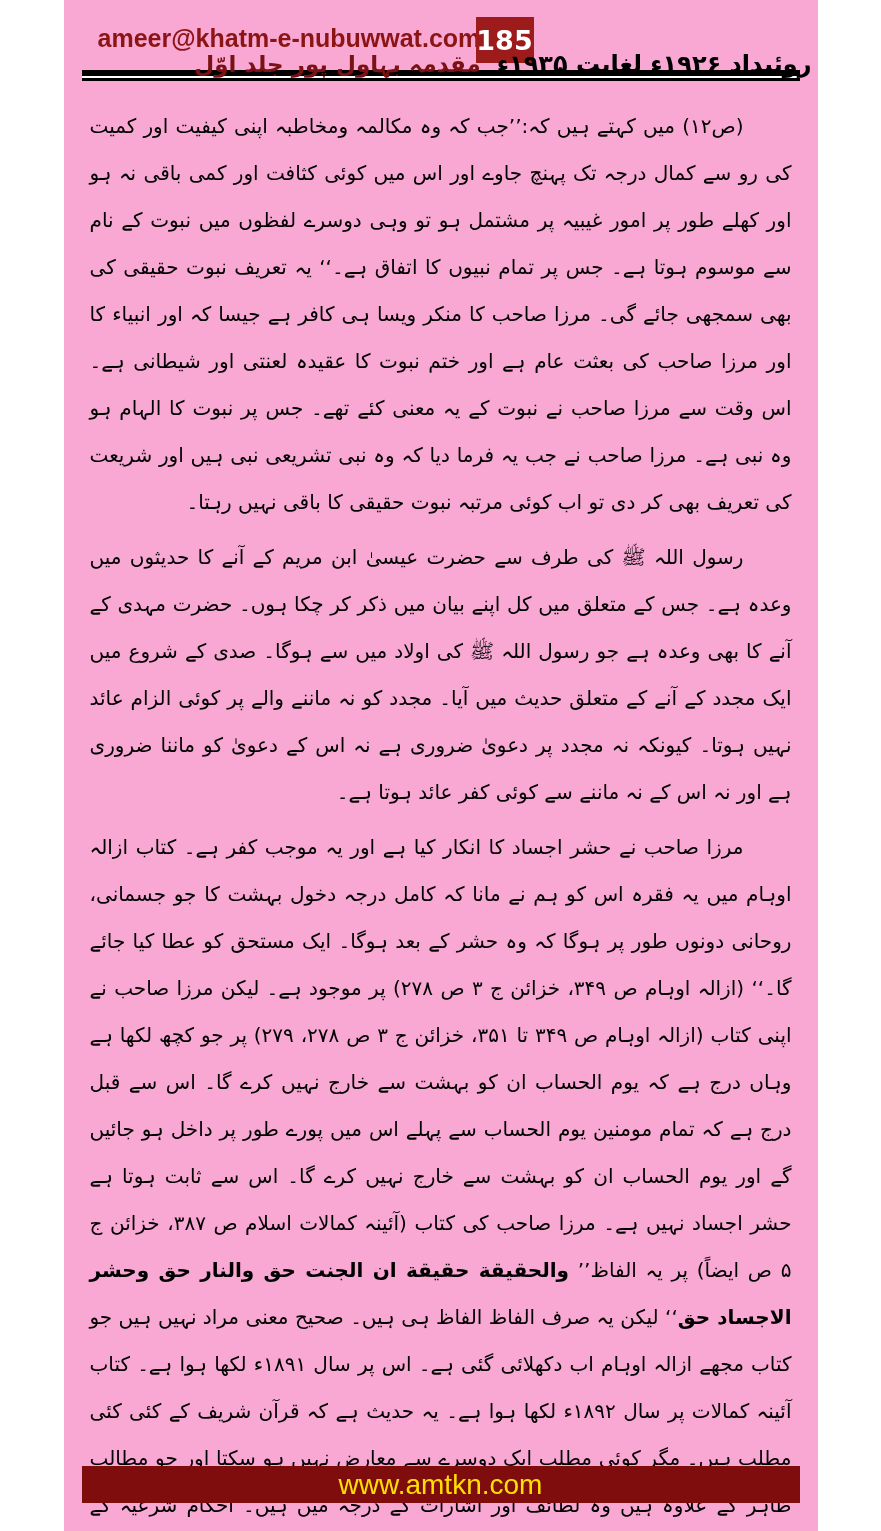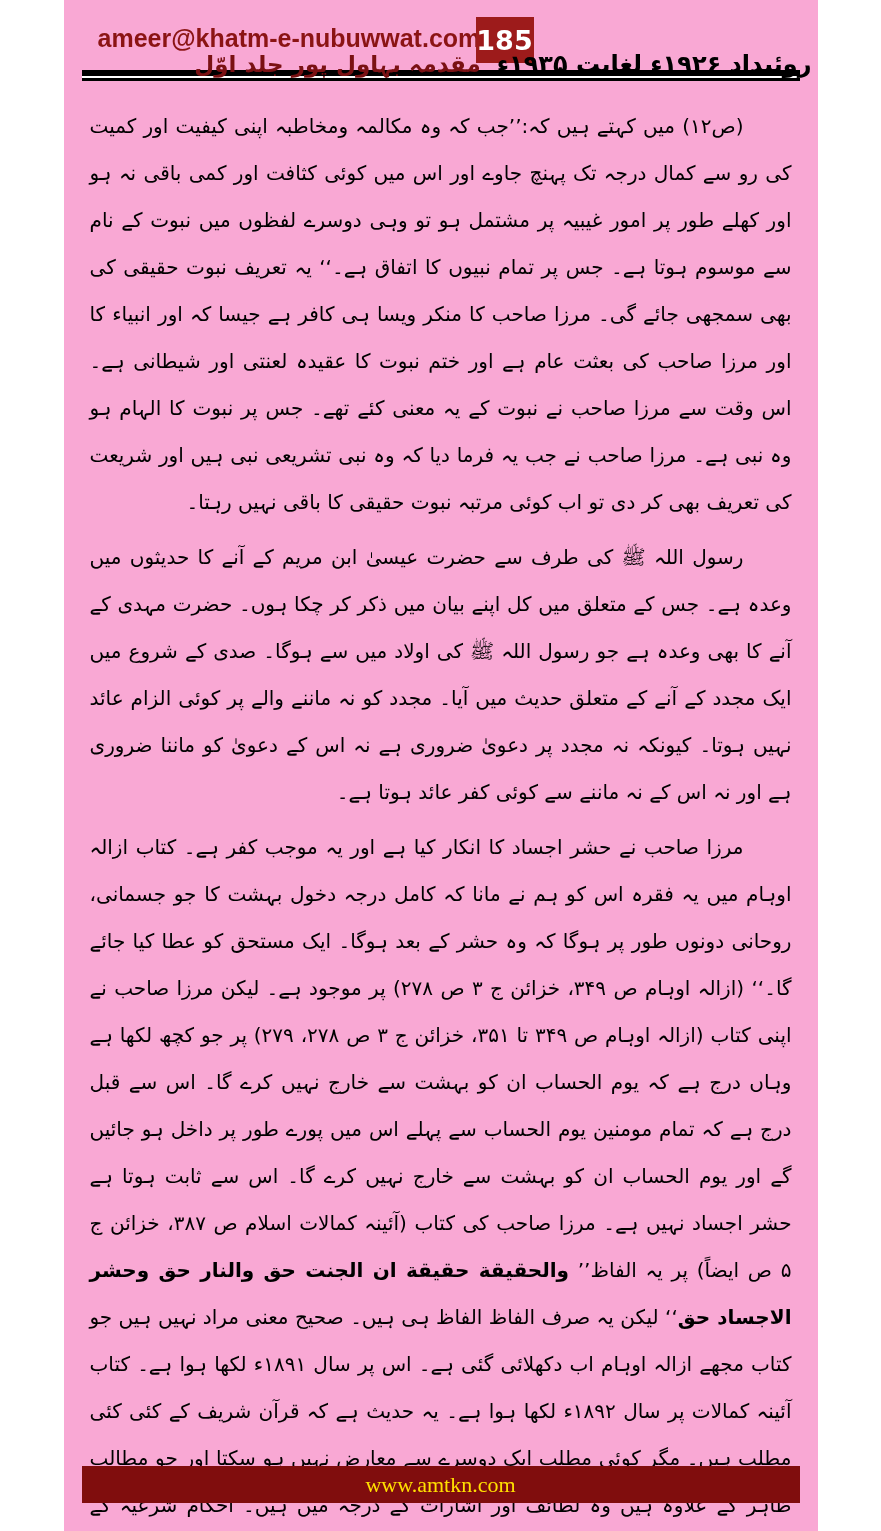--- a/index.html
+++ b/index.html
@@ -68,22 +68,22 @@
   .bold-quote { font-weight:bold; }
   
   .footer-bar {
     position:absolute;
     left:18px; right:18px; bottom:28px;
     height:37px;
     background:#800d0d;
     display:flex; align-items:center; justify-content:center;
     gap:42px;
     direction:ltr;
-    font-family:Liberation Serif, serif;
-    font-size:22px;
+    font-family:Liberation Sans, sans-serif;
+    font-size:28px;
     color:#ffe000;
     white-space:nowrap;
   }
 </style>
 </head>
 <body>
 
 <div class="page">
 
   <div class="header">

